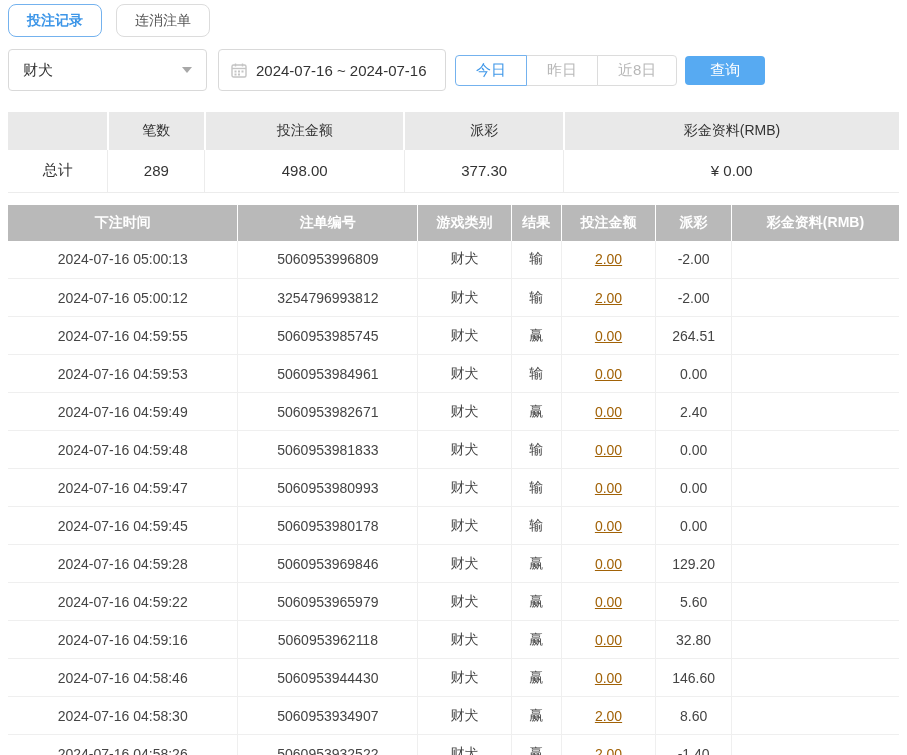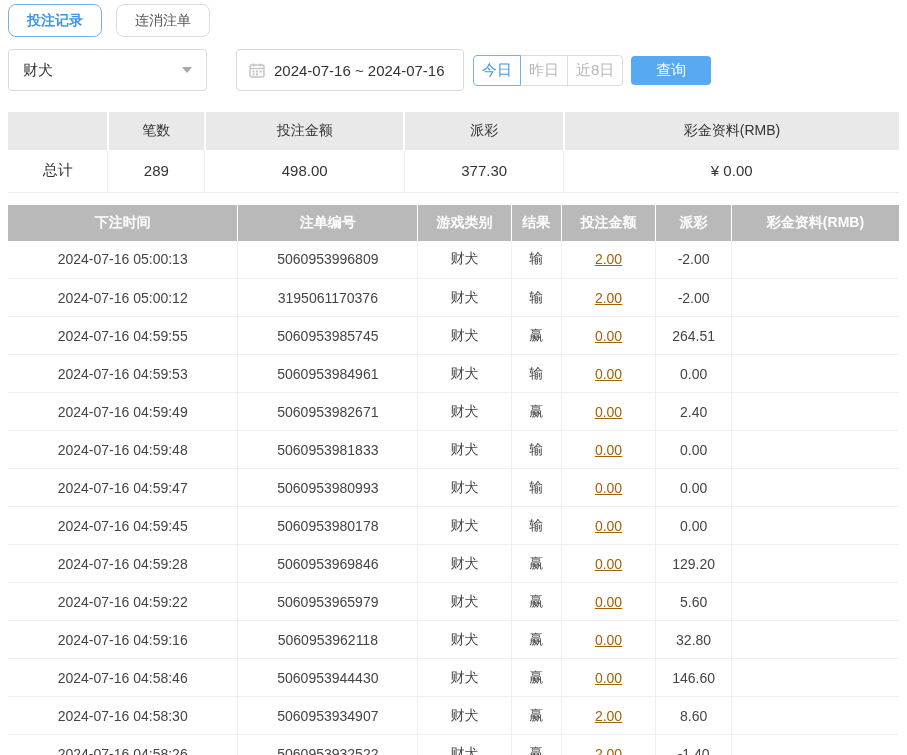--- a/index.html
+++ b/index.html
@@ -15,24 +15,24 @@
   .tab.inactive { border:1px solid #dcdcdc; color:#555; }
 
   
   .filters { display:flex; align-items:center; margin-top:12px; height:42px; }
   .select { width:199px; height:42px; border:1px solid #d9d9d9; border-radius:4px;
     display:flex; align-items:center; justify-content:space-between;
     padding:0 14px; font-size:15px; color:#333; background:#fff; cursor:pointer; }
   .caret { width:0; height:0; border-left:5px solid transparent;
     border-right:5px solid transparent; border-top:6px solid #a8a8a8; }
   .datebox { width:228px; height:42px; border:1px solid #d9d9d9; border-radius:4px;
-    display:flex; align-items:center; gap:9px; padding:0 12px; margin-left:29px;
+    display:flex; align-items:center; gap:9px; padding:0 12px; margin-left:11px;
     font-size:15px; color:#333; background:#fff; cursor:pointer; }
   .btn-group { display:flex; margin-left:9px; }
-  .qbtn { height:31px; padding:0 8px; font-size:15px; background:#fff;
+  .qbtn { height:31px; padding:0 20px; font-size:15px; background:#fff;
     border:1px solid #dcdcdc; margin-left:-1px; cursor:pointer; color:#b8b8b8; }
   .qbtn:first-child { border-radius:4px 0 0 4px; margin-left:0; }
   .qbtn:last-child { border-radius:0 4px 4px 0;text-align:right; }
   .qbtn.active { border:1px solid #74b2ee; color:#3d96e8; position:relative; z-index:1; }
   .search-btn { height:29px; width:80px; margin-left:8px; border:none; border-radius:4px;
     background:#57aaf2; color:#fff; font-size:15px; cursor:pointer; }
 
   
   .summary { width:100%; border-collapse:collapse; margin-top:21px; table-layout:fixed; }
   .summary thead td { background:#e9e9e9; height:38px; text-align:center;
@@ -155,21 +155,21 @@
     <td>输</td>
     <td>
       <a class="bet-link">2.00</a>
     </td>
     <td class="neg">-2.00</td>
     <td></td>
   </tr>
 
   <tr>
     <td>2024-07-16 05:00:12</td>
-    <td>3195061170376</td>
+    <td>3254796993812</td>
     <td>财犬</td>
     <td>输</td>
     <td>
       <a class="bet-link">2.00</a>
     </td>
     <td class="neg">-2.00</td>
     <td></td>
   </tr>
 
   <tr>

